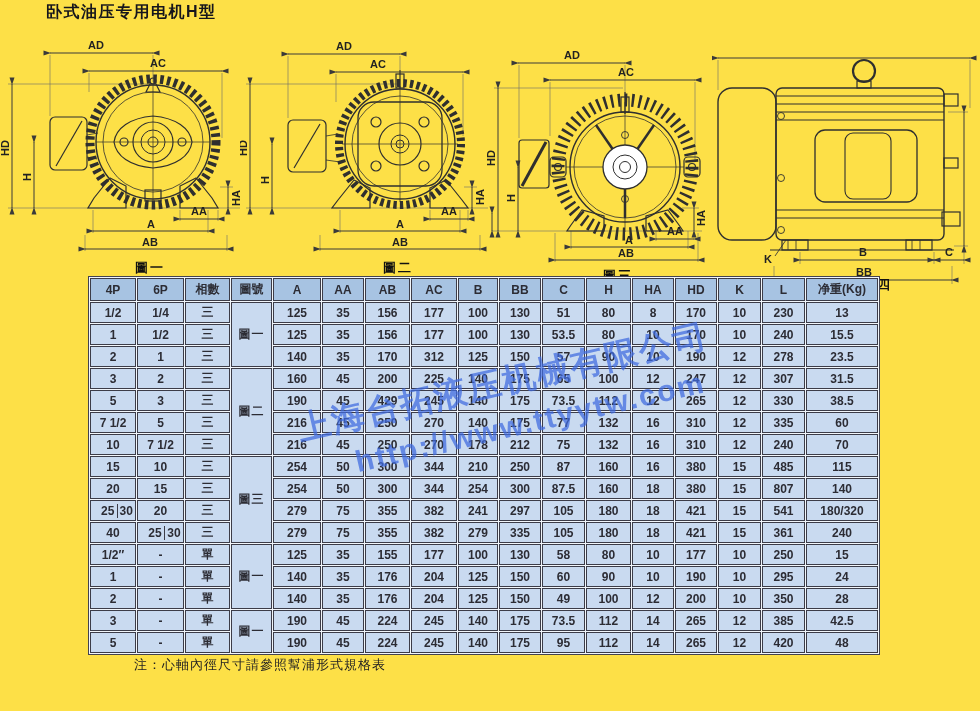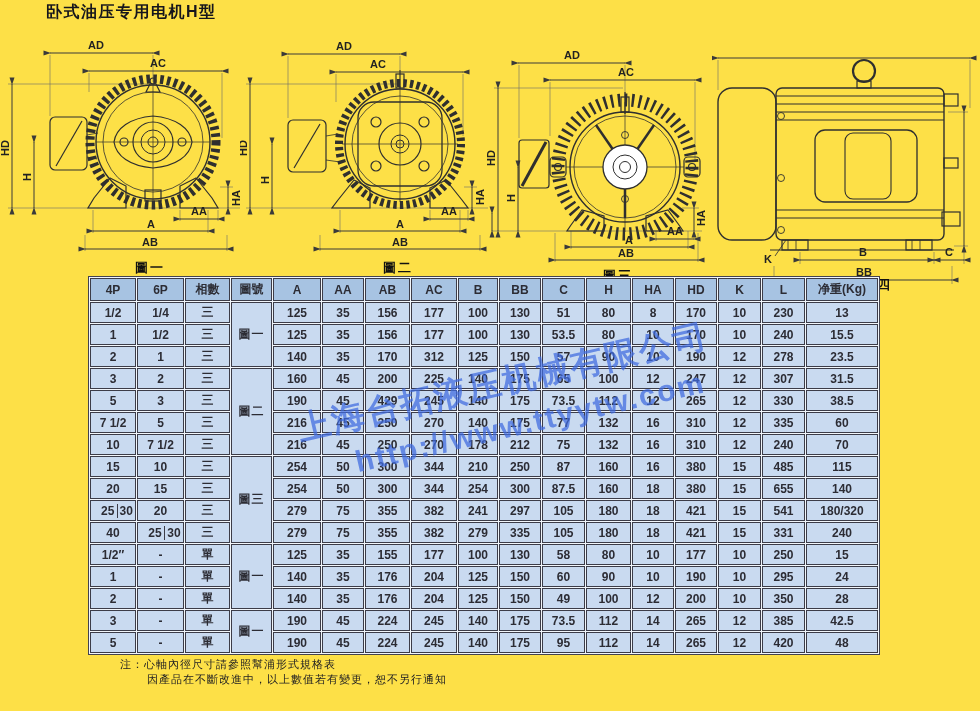--- a/index.html
+++ b/index.html
@@ -19,21 +19,21 @@
       border-collapse:separate;border-spacing:1px;background:#f2f6fb;border:1px solid #43434f;}
   #spec-table th,#spec-table td{border:1px solid var(--border,#3c3c48);text-align:center;
       vertical-align:middle;padding:0;font-size:12px;font-weight:bold;color:#2c2c34;overflow:hidden;}
   #spec-table th{background:var(--header_bg,#a7c3e2);height:21px;}
   #spec-table td{background:var(--cell_bg,#c9daf0);height:19px;}
   #spec-table td.figcell{font-size:12px;letter-spacing:1px;}
   .split{display:flex;height:100%;align-items:center;padding-left:8px;}
   .split span{flex:1;}
   .split span:first-child{border-right:1px solid var(--border,#3c3c48);}
   
-  #notes{position:absolute;left:120px;top:657px;font-size:11px;color:#1d1d22;
+  #notes{position:absolute;left:134px;top:657px;font-size:13px;color:#1d1d22;
       line-height:15px;letter-spacing:1px;}
   #notes .indent{margin-left:27px;}
   
   .wm{position:absolute;color:var(--watermark,#3f6be0);opacity:0.72;white-space:nowrap;
       pointer-events:none;z-index:6;font-weight:bold;}
   #wm-company{left:293px;top:408px;font-size:33px;letter-spacing:2px;
       transform:rotate(-13deg);transform-origin:left top;}
   #wm-url{left:352px;top:446px;font-size:30px;letter-spacing:2px;
       transform:rotate(-13deg);transform-origin:left top;}
   #fig4-caption{position:absolute;left:862px;top:276px;font-size:13px;font-weight:bold;
@@ -511,21 +511,21 @@
           <td>50</td>
           <td>300</td>
           <td>344</td>
           <td>254</td>
           <td>300</td>
           <td>87.5</td>
           <td>160</td>
           <td>18</td>
           <td>380</td>
           <td>15</td>
-          <td>655</td>
+          <td>807</td>
           <td>140</td>
         </tr>
         <tr>
           <td>
             <div class="split">
               <span>25</span>
               <span>30</span>
             </div>
           </td>
           <td>20</td>
@@ -557,21 +557,21 @@
           <td>75</td>
           <td>355</td>
           <td>382</td>
           <td>279</td>
           <td>335</td>
           <td>105</td>
           <td>180</td>
           <td>18</td>
           <td>421</td>
           <td>15</td>
-          <td>331</td>
+          <td>361</td>
           <td>240</td>
         </tr>
         <tr>
           <td>1/2″</td>
           <td>-</td>
           <td>單</td>
           <td rowspan="3" class="figcell">圖一</td>
           <td>125</td>
           <td>35</td>
           <td>155</td>
@@ -660,16 +660,15 @@
           <td>48</td>
         </tr>
       </tbody>
     </table>
 
   <div class="wm" id="wm-company">上海台拓液压机械有限公司</div>
   <div class="wm" id="wm-url">http://www.ttyytw.com</div>
 
   <div id="notes">
     <div><span>注：</span><span>心軸內徑尺寸請參照幫浦形式規格表</span></div>
-    <div class="indent">因產品在不斷改進中，以上數值若有變更，恕不另行通知</div>
   </div>
 
 </div>
 
 </body></html>

